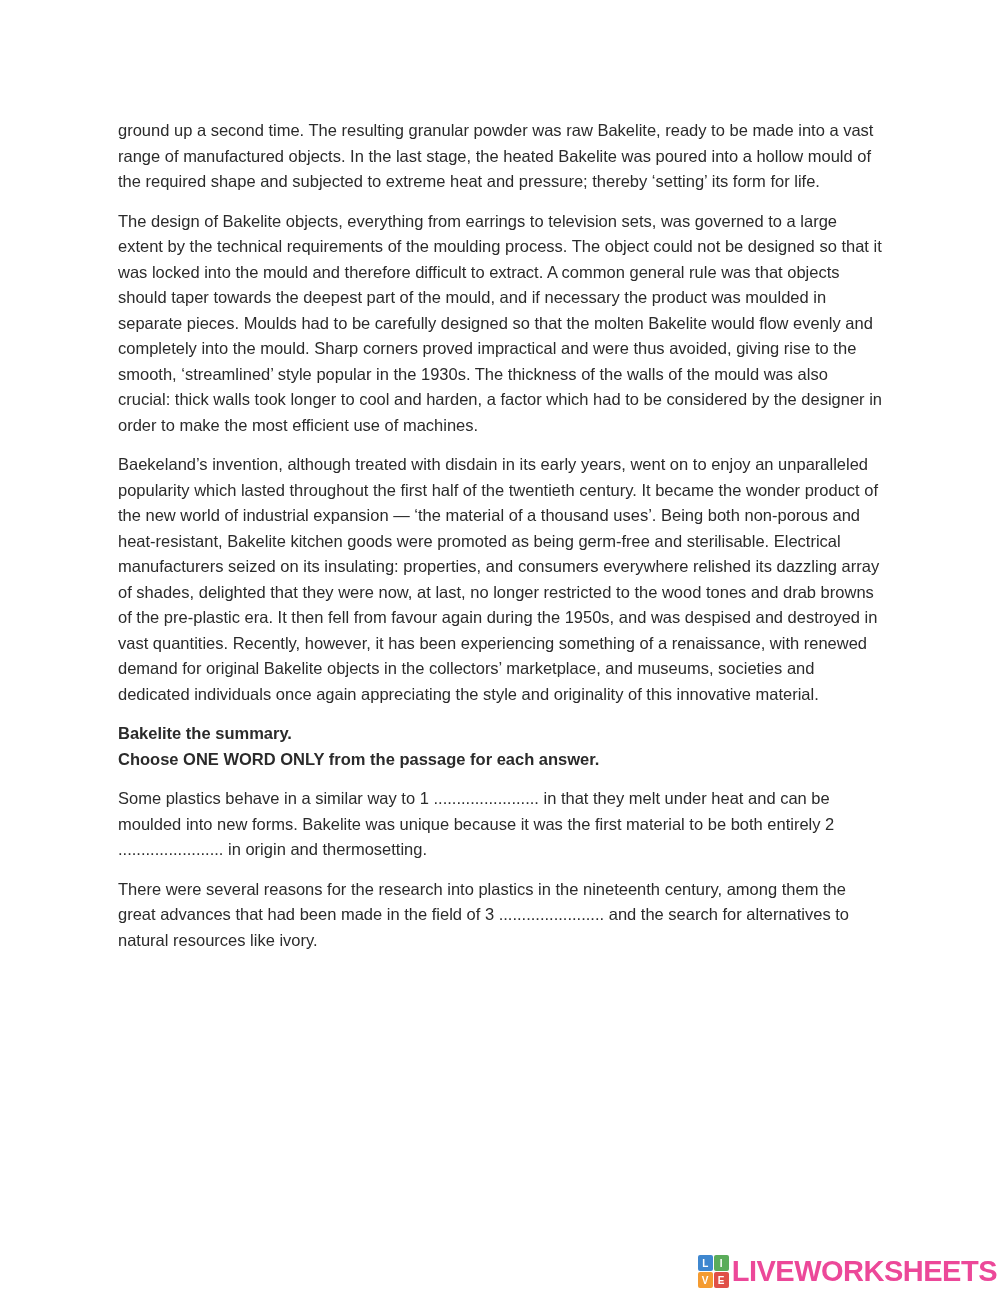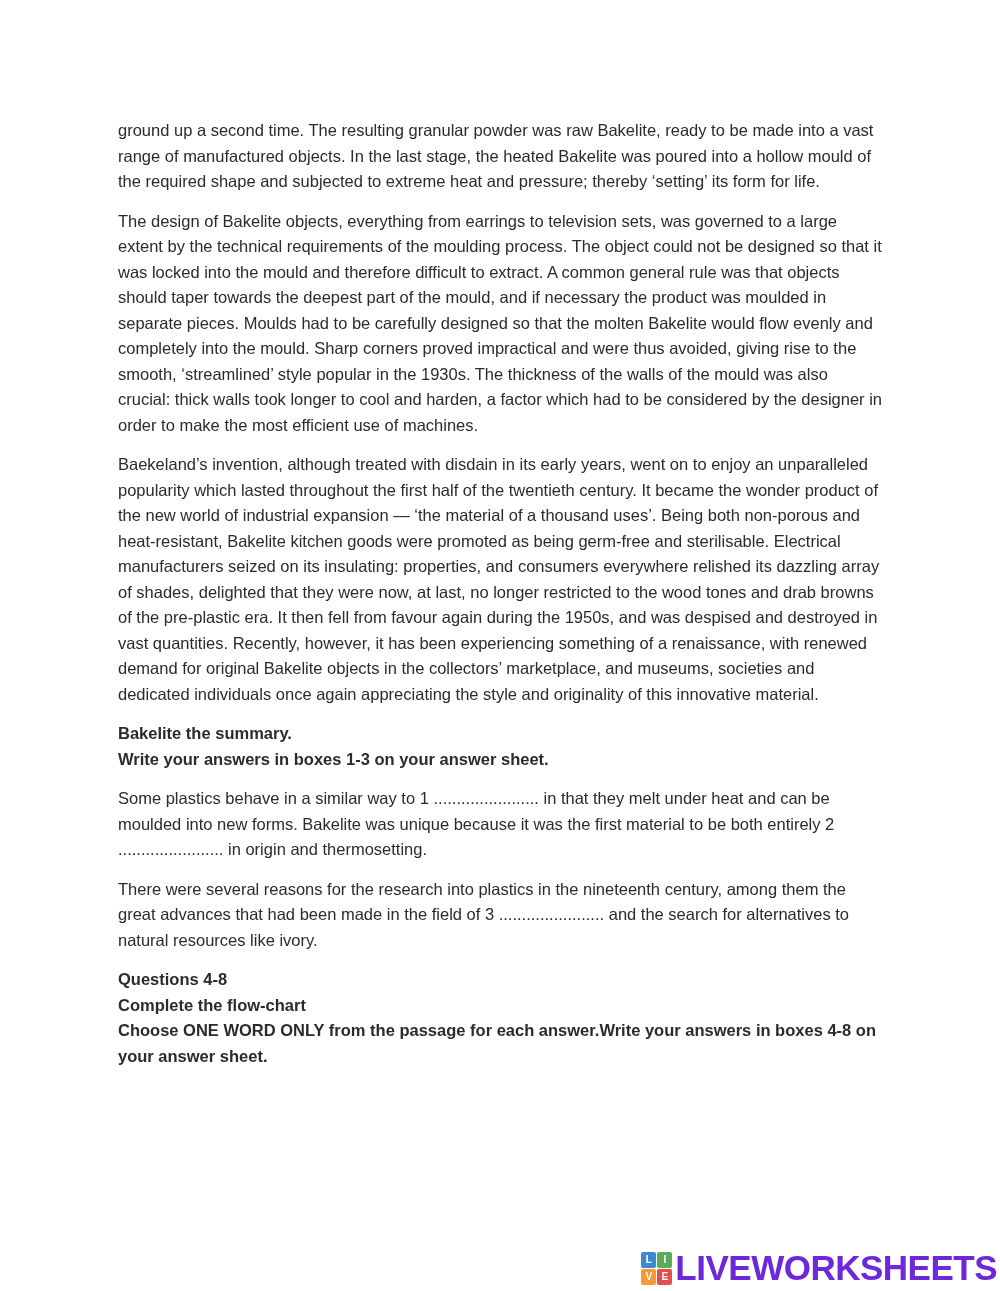--- a/index.html
+++ b/index.html
@@ -54,54 +54,49 @@
     color: #ffffff;
     font-size: 10px;
     font-weight: bold;
     font-family: "Liberation Sans", sans-serif;
   }
   .sq-blue   { background: #3f87cf; }
   .sq-green  { background: #5aac5a; }
   .sq-orange { background: #f49b31; }
   .sq-red    { background: #e05048; }
   .brand-wordmark {
-    font-size: 35px;
+    font-size: 29px;
     font-weight: 800;
     letter-spacing: -0.5px;
-    color: #6d28d9;
+    color: #ec4899;
     font-family: "Liberation Sans", sans-serif;
     white-space: nowrap;
   }
 </style>
 </head>
 <body>
 
 <div class="page">
   <div class="content">
 
     <p>ground up a second time. The resulting granular powder was raw Bakelite, ready to be made into a vast range of manufactured objects. In the last stage, the heated Bakelite was poured into a hollow mould of the required shape and subjected to extreme heat and pressure; thereby ‘setting’ its form for life.</p>
 
     <p>The design of Bakelite objects, everything from earrings to television sets, was governed to a large extent by the technical requirements of the moulding process. The object could not be designed so that it was locked into the mould and therefore difficult to extract. A common general rule was that objects should taper towards the deepest part of the mould, and if necessary the product was moulded in separate pieces. Moulds had to be carefully designed so that the molten Bakelite would flow evenly and completely into the mould. Sharp corners proved impractical and were thus avoided, giving rise to the smooth, ‘streamlined’ style popular in the 1930s. The thickness of the walls of the mould was also crucial: thick walls took longer to cool and harden, a factor which had to be considered by the designer in order to make the most efficient use of machines.</p>
 
     <p>Baekeland’s invention, although treated with disdain in its early years, went on to enjoy an unparalleled popularity which lasted throughout the first half of the twentieth century. It became the wonder product of the new world of industrial expansion — ‘the material of a thousand uses’. Being both non-porous and heat-resistant, Bakelite kitchen goods were promoted as being germ-free and sterilisable. Electrical manufacturers seized on its insulating: properties, and consumers everywhere relished its dazzling array of shades, delighted that they were now, at last, no longer restricted to the wood tones and drab browns of the pre-plastic era. It then fell from favour again during the 1950s, and was despised and destroyed in vast quantities. Recently, however, it has been experiencing something of a renaissance, with renewed demand for original Bakelite objects in the collectors’ marketplace, and museums, societies and dedicated individuals once again appreciating the style and originality of this innovative material.</p>
 
     <div class="bold-block">
       <div>Bakelite the summary.</div>
-      <div>Write your answers in boxes 1-3 on your answer sheet.</div>
+      <div>Choose ONE WORD ONLY from the passage for each answer.</div>
     </div>
 
     <p>Some plastics behave in a similar way to 1 ....................... in that they melt under heat and can be moulded into new forms. Bakelite was unique because it was the first material to be both entirely 2 ....................... in origin and thermosetting.</p>
 
     <p>There were several reasons for the research into plastics in the nineteenth century, among them the great advances that had been made in the field of 3 ....................... and the search for alternatives to natural resources like ivory.</p>
 
-    <div class="bold-block">
-      <div>Questions 4-8</div>
-      <div>Complete the flow-chart</div>
-      <div>Choose ONE WORD ONLY from the passage for each answer.Write your answers in boxes 4-8 on your answer sheet.</div>
-    </div>
 
   </div>
 
   <div class="footer">
     <div class="logo-grid">
       <span class="sq sq-blue">L</span>
       <span class="sq sq-green">I</span>
       <span class="sq sq-orange">V</span>
       <span class="sq sq-red">E</span>
     </div>

